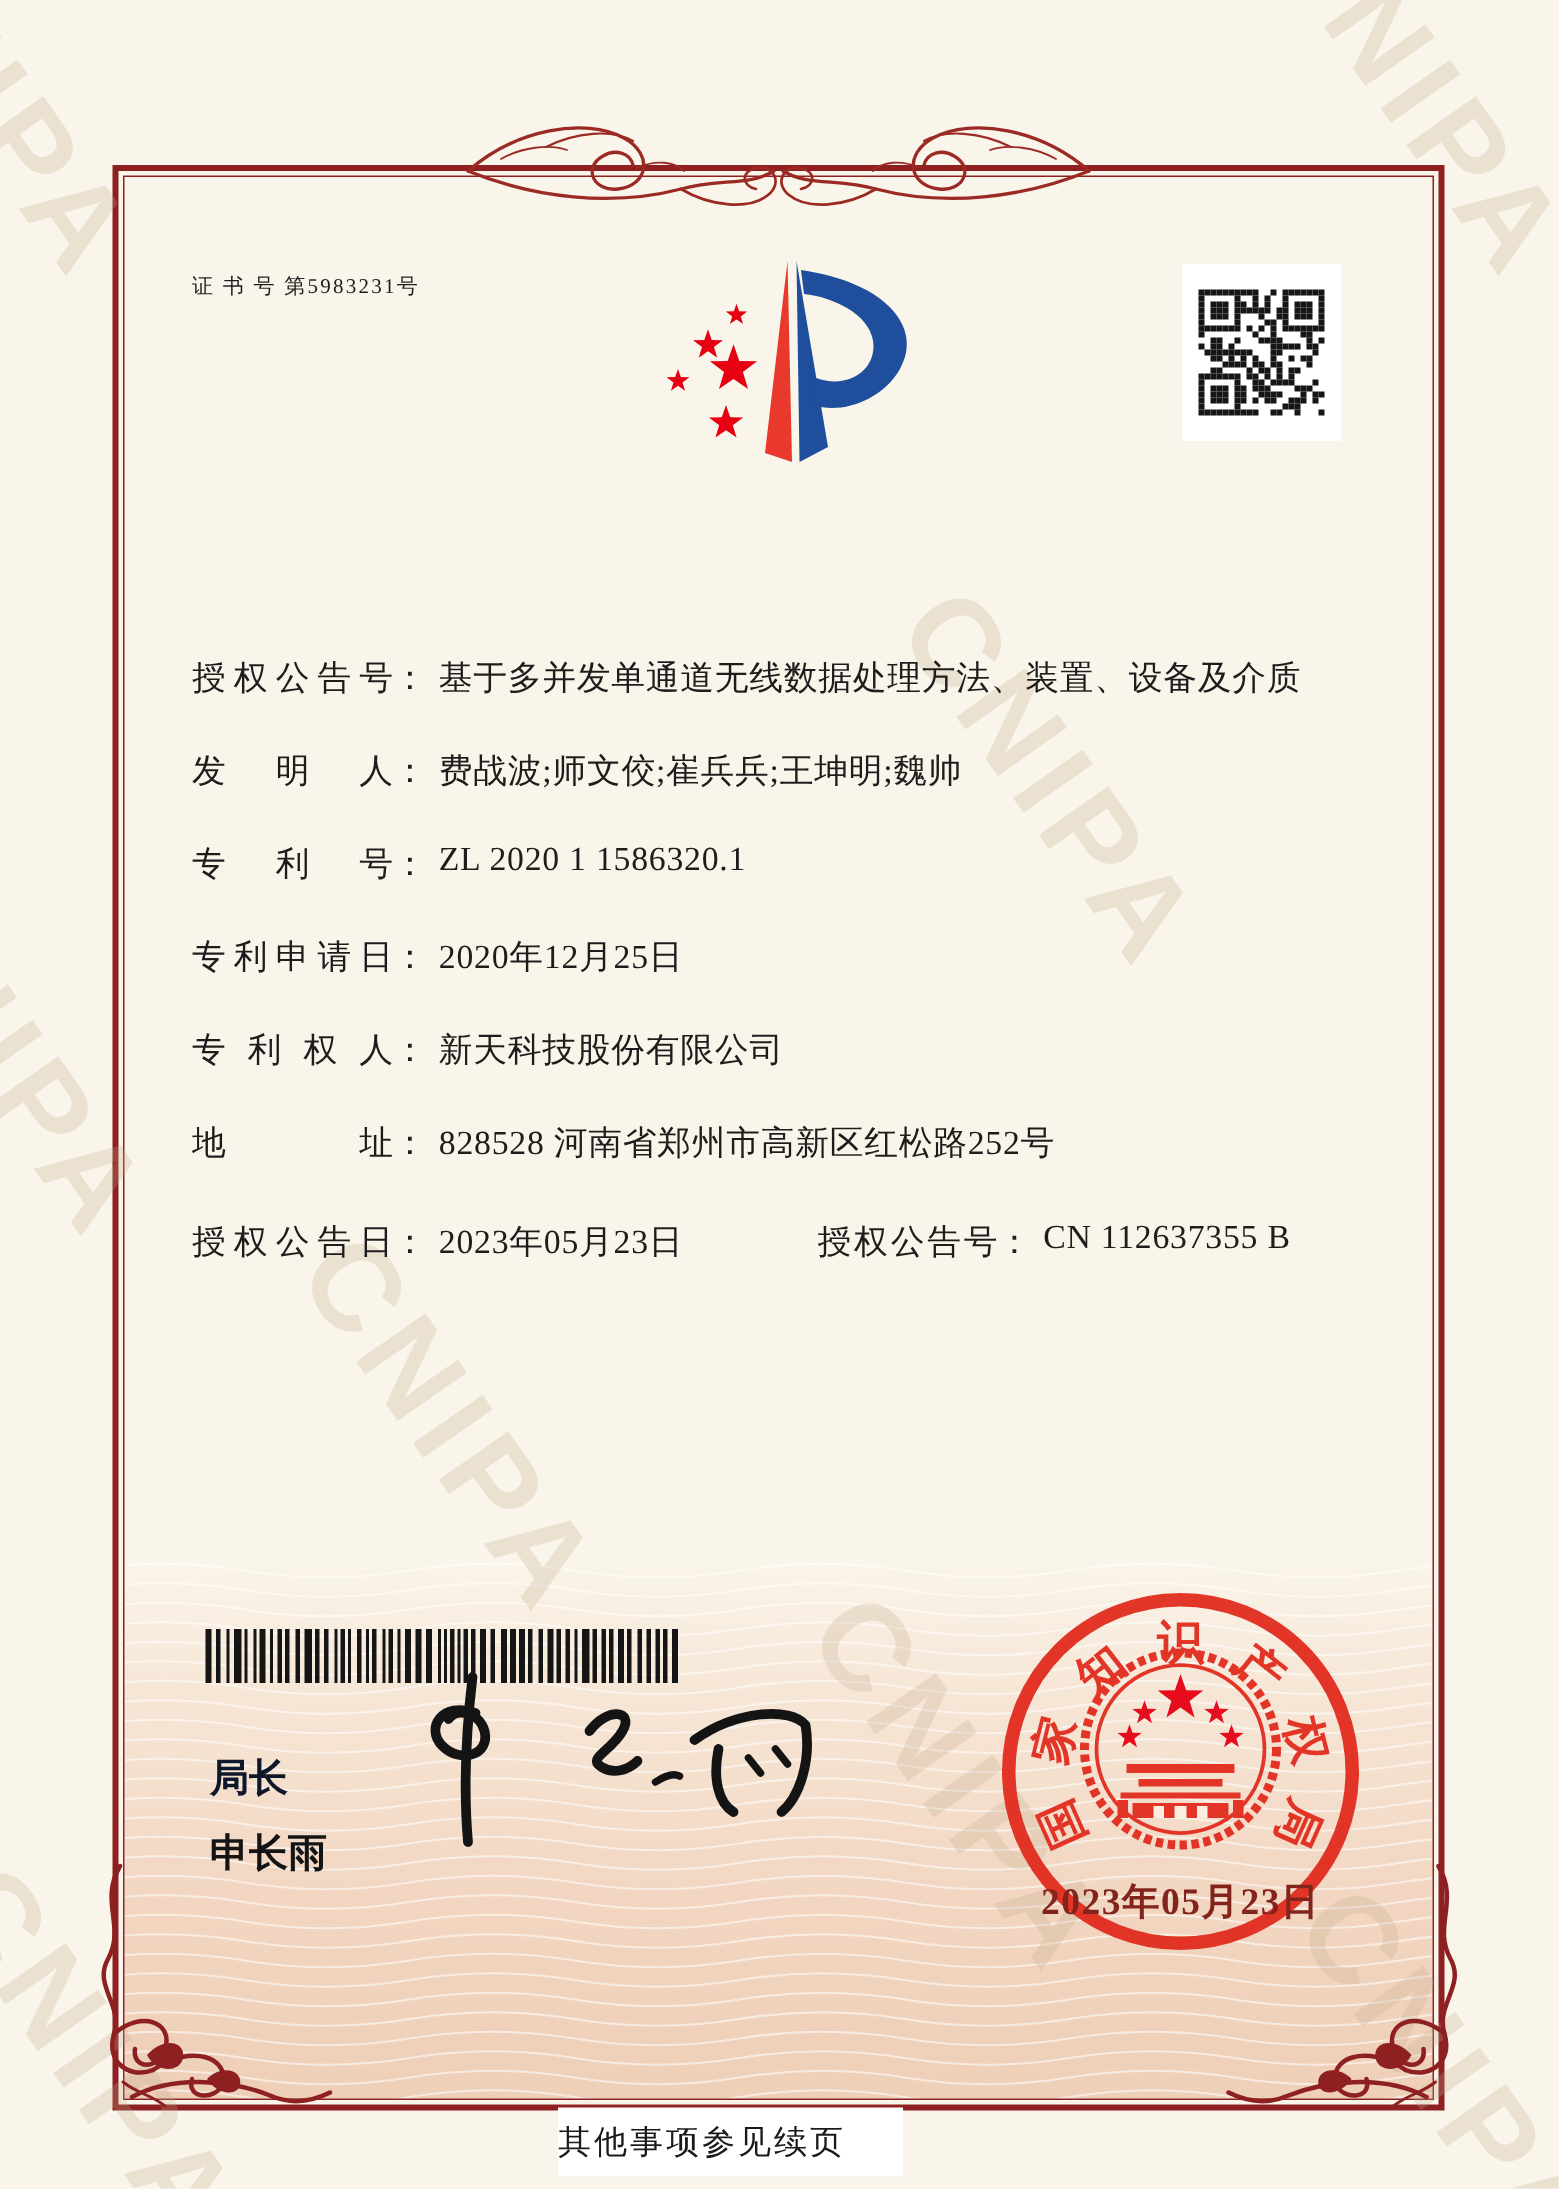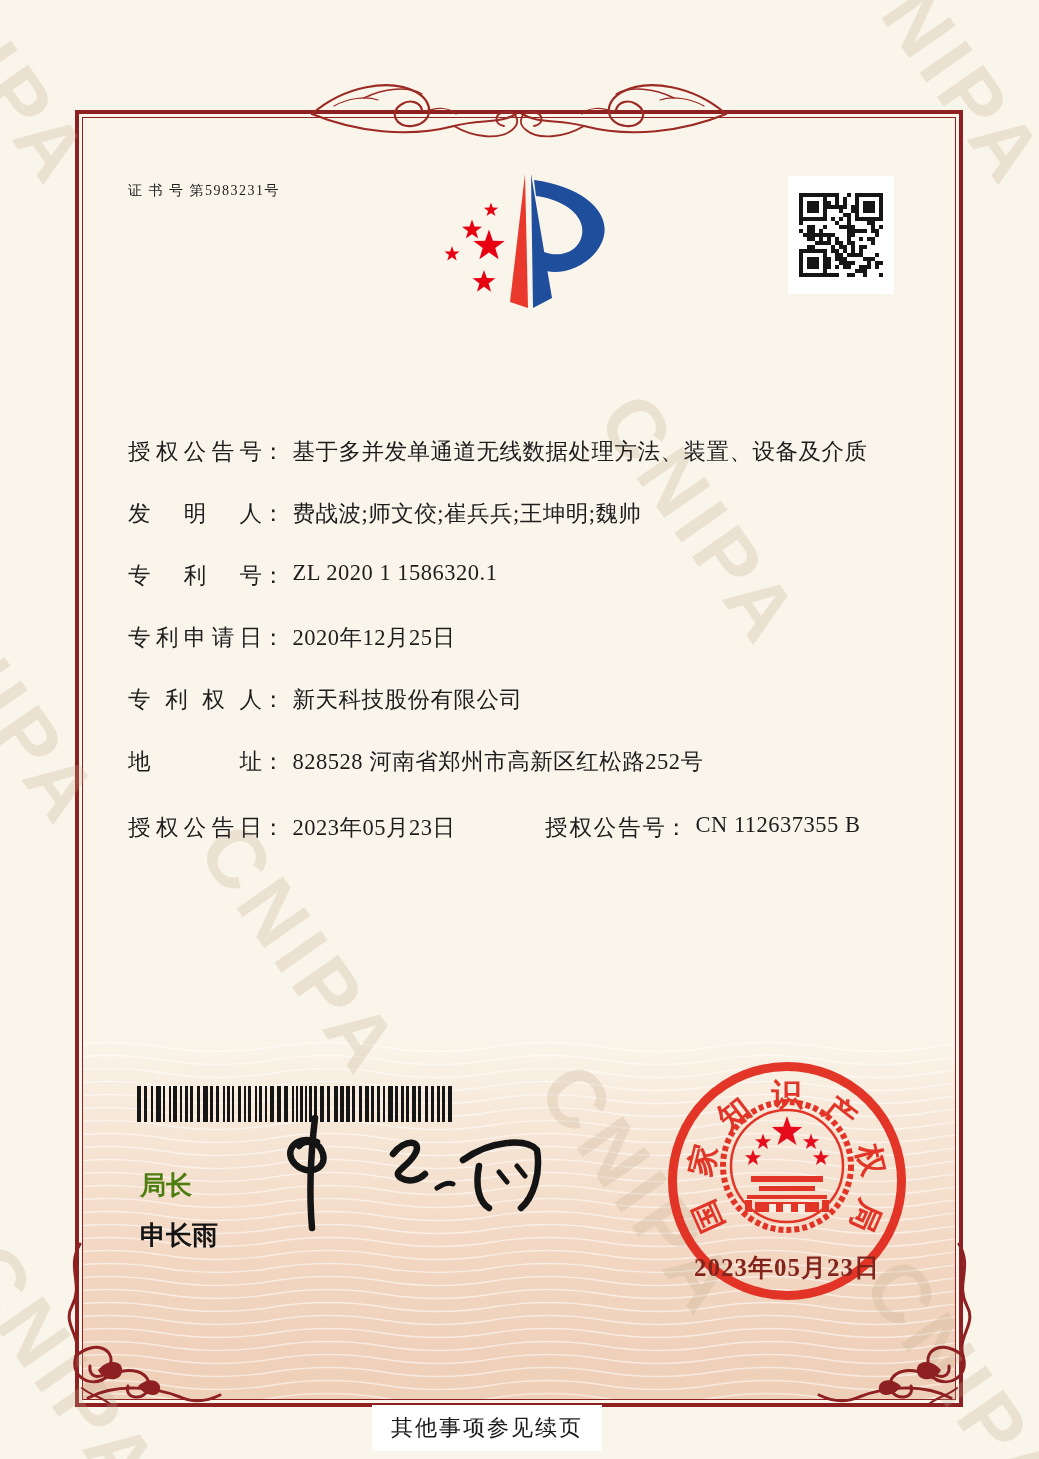--- a/index.html
+++ b/index.html
@@ -42,39 +42,39 @@
   .frow{position:absolute;left:0;white-space:nowrap;height:32px}
   .flabel{display:inline-block;width:134px;text-align:justify;text-align-last:justify;-moz-text-align-last:justify;vertical-align:top}
   .fcolon{display:inline-block;vertical-align:top;margin-right:8px}
   .fvalue{display:inline-block;vertical-align:top;letter-spacing:.5px}
   .grant-group{position:absolute;left:417px;top:0;white-space:nowrap}
   .grant-group .flabel{width:120px}
   .paras{position:absolute;left:122px;top:862px;width:812px;font-size:21.5px;line-height:37px;letter-spacing:.5px;text-align:justify}
   .paras p{margin:0;text-indent:2em}
   #barcode{position:absolute;left:137px;top:1086px;width:315px;height:36px}
   #barcode i{position:absolute;top:0;bottom:0;background:#151515}
-  .sig-title{position:absolute;left:140px;top:1168px;font:600 26px "Liberation Sans","DejaVu Sans",sans-serif;color:#4d7c0f}
+  .sig-title{position:absolute;left:140px;top:1168px;font:600 26px "Liberation Sans","DejaVu Sans",sans-serif;color:#0f172a}
   .sig-name{position:absolute;left:140px;top:1218px;font:600 26px "Liberation Sans","DejaVu Sans",sans-serif;color:#141414}
   .signature{position:absolute;left:265px;top:1112px}
   
   .seal{
     position:absolute;left:668px;top:1062px;width:238px;height:238px;z-index:4;
     mix-blend-mode:multiply;opacity:.95;
   }
   .seal-ring{position:absolute;inset:0;border:9px solid #e12b1d;border-radius:50%;box-sizing:border-box}
   #seal-arc span{position:absolute;left:50%;top:50%;font:700 31px "Liberation Serif","DejaVu Serif",serif;color:#e12b1d}
   .seal-emblem{position:absolute;left:49px;top:34px}
   .seal-date{
     position:absolute;left:0;right:0;bottom:16px;text-align:center;
     font:700 25px "Liberation Serif","DejaVu Serif",serif;color:#7c1a12;letter-spacing:1px;
   }
   .page-footer{position:absolute;left:0;right:0;top:1352px;text-align:center;font-size:19.5px;color:#222}
   .cont-box{
     position:absolute;left:372px;top:1405px;width:230px;height:46px;background:#fff;z-index:5;
-    text-align:center;line-height:46px;font-size:22px;color:#1a1a1a;letter-spacing:2px;
+    text-align:left;line-height:46px;font-size:22px;color:#1a1a1a;letter-spacing:2px;
   }
 </style>
 </head>
 <body>
 
 <svg width="0" height="0" style="position:absolute">
   <defs>
     <path id="st" d="M0,-10 L2.35,-3.24 L9.51,-3.09 L3.8,1.24 L5.88,8.09 L0,4 L-5.88,8.09 L-3.8,1.24 L-9.51,-3.09 L-2.35,-3.24 Z" fill="#e60012"></path>
     <g id="cornr" stroke="#8e2022" fill="none" stroke-width="3" stroke-linecap="round">
       <path d="M22,4 C8,28 26,44 14,66 C4,84 24,96 18,116 C12,136 30,146 44,140"></path>

